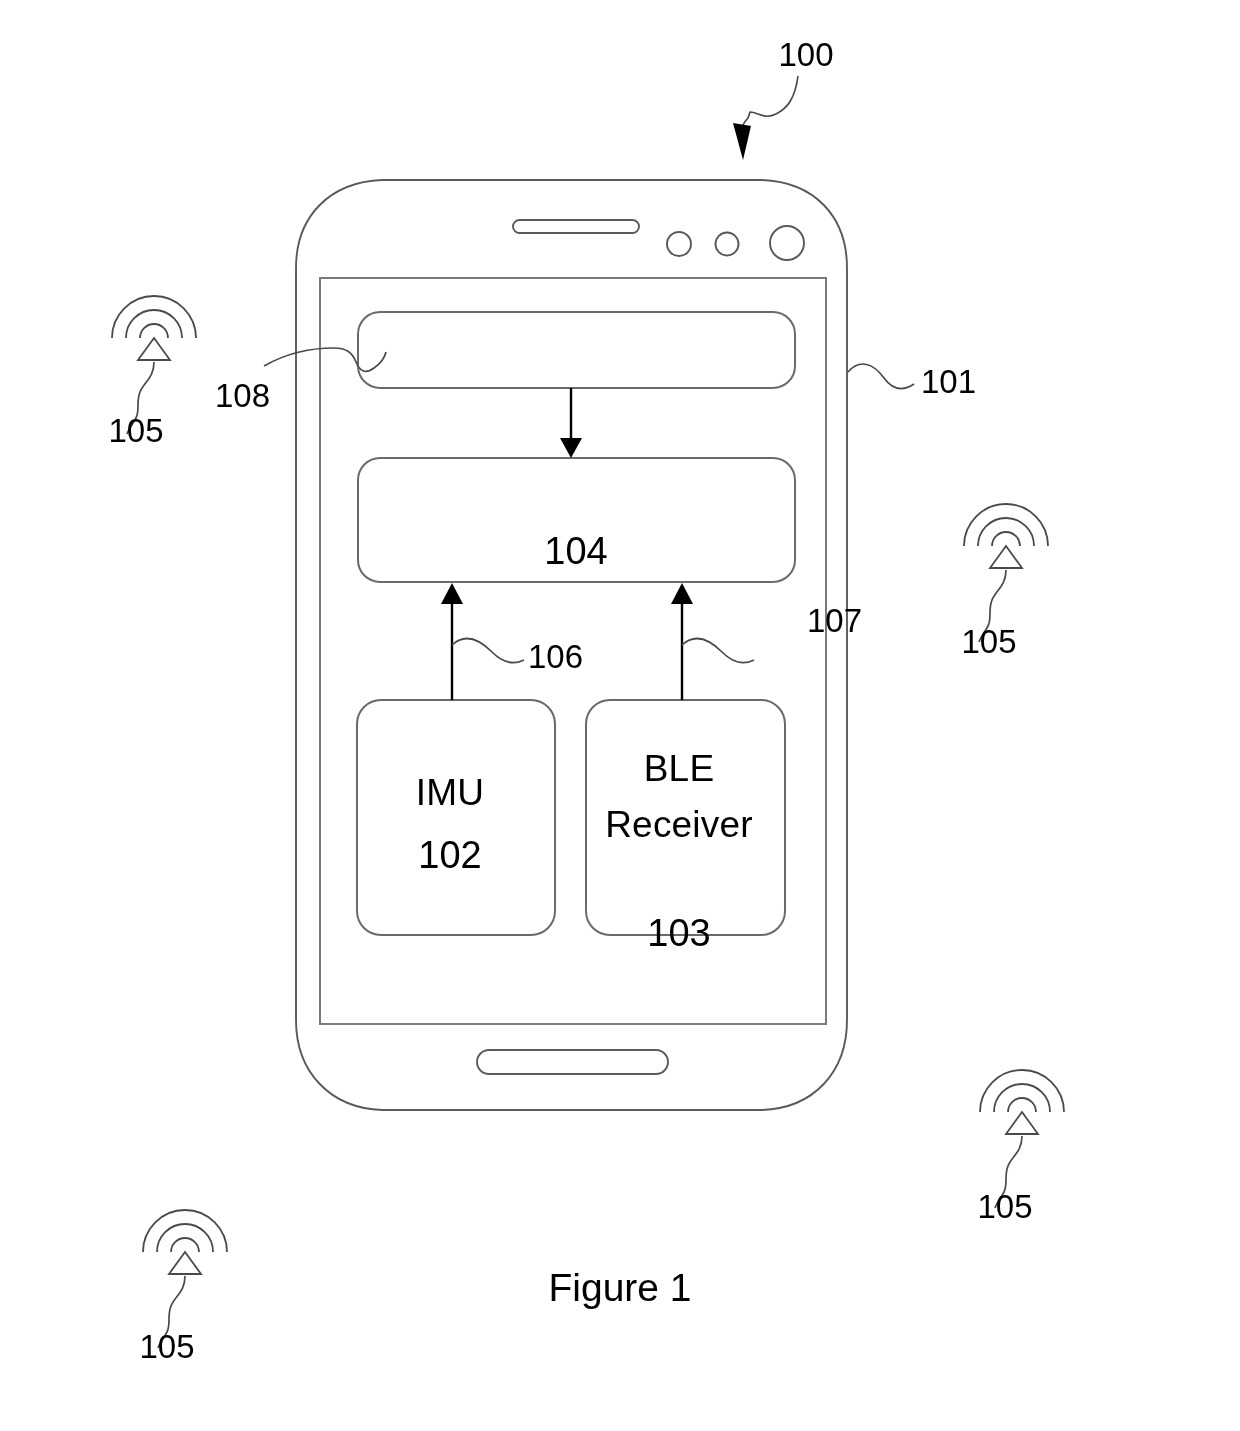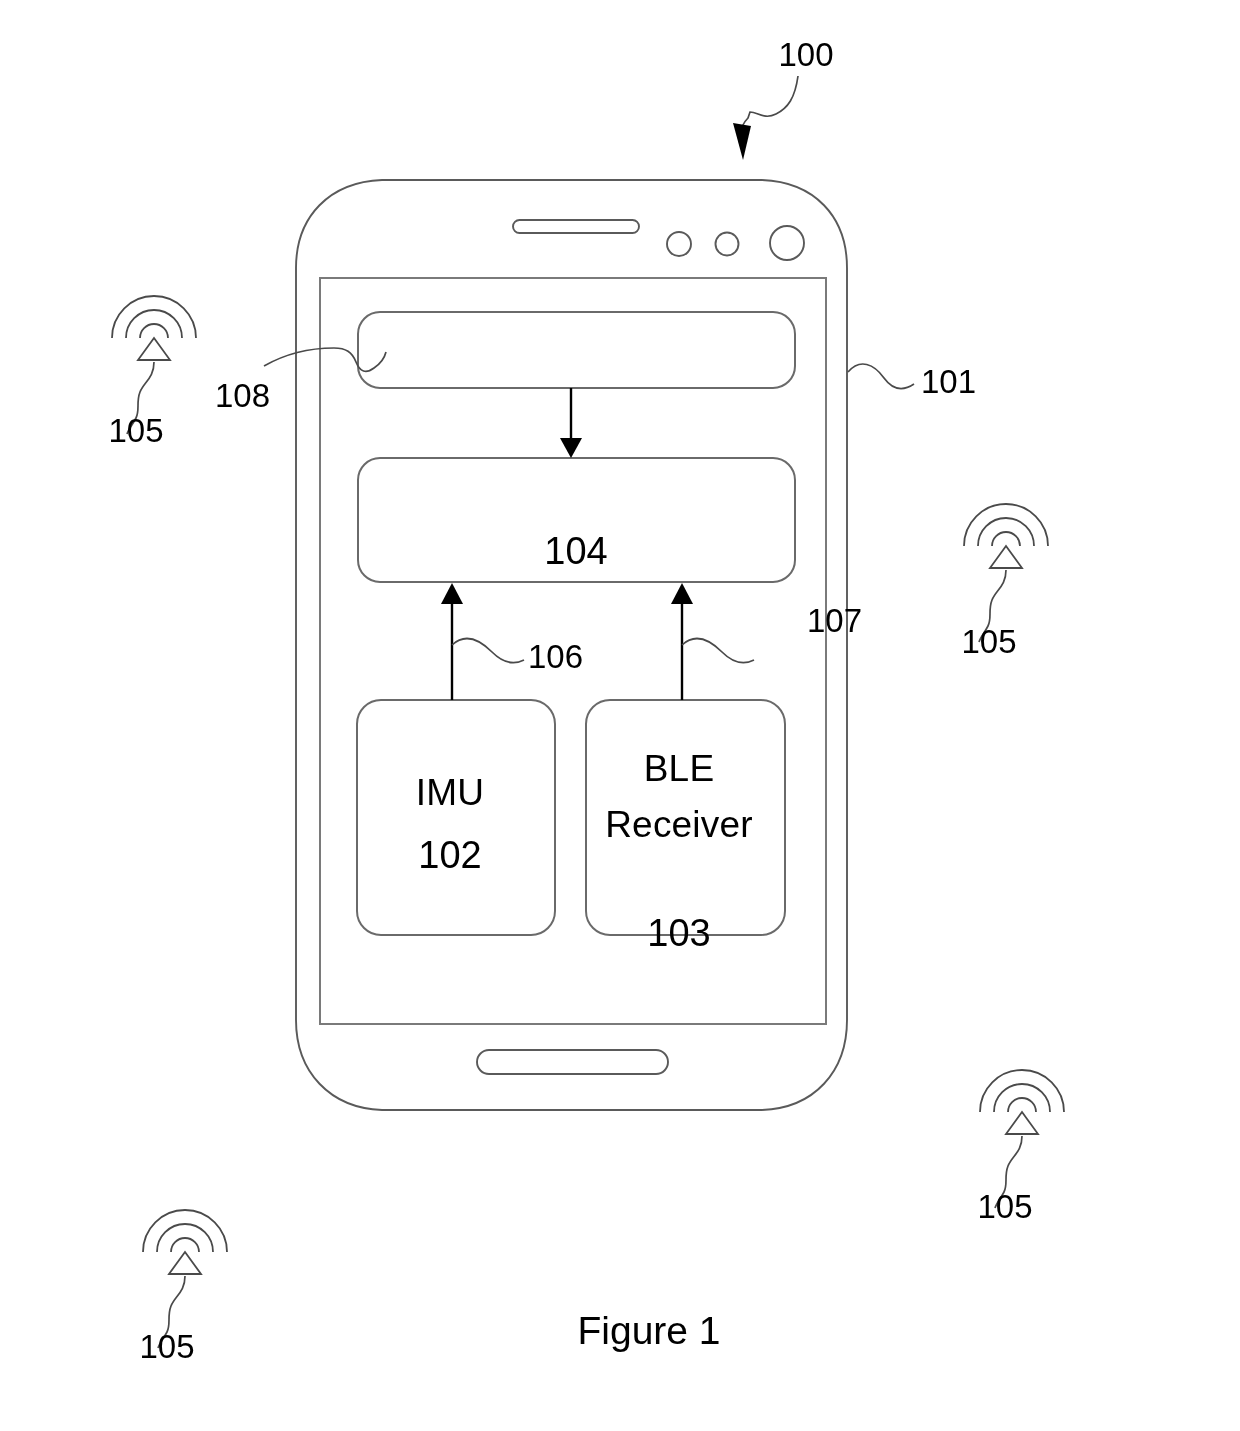--- a/index.html
+++ b/index.html
@@ -237,15 +237,15 @@
   <div class="txt ref-num" style="left:759px; top:604px;margin-left:48px;">107</div>
 
   <div class="txt ref-num center-x" style="left:136px; top:414px;">105</div>
 
   <div class="txt ref-num center-x" style="left:989px; top:625px;">105</div>
 
   <div class="txt ref-num center-x" style="left:1005px; top:1190px;">105</div>
 
   <div class="txt ref-num center-x" style="left:167px; top:1330px;">105</div>
 
-  <div class="txt fig-caption center-x" style="left:620px; top:1311px;margin-left:29px;">Figure 1</div>
+  <div class="txt fig-caption center-x" style="left:620px; top:1268px;">Figure 1</div>
 
 </div>
 
 </body></html>

